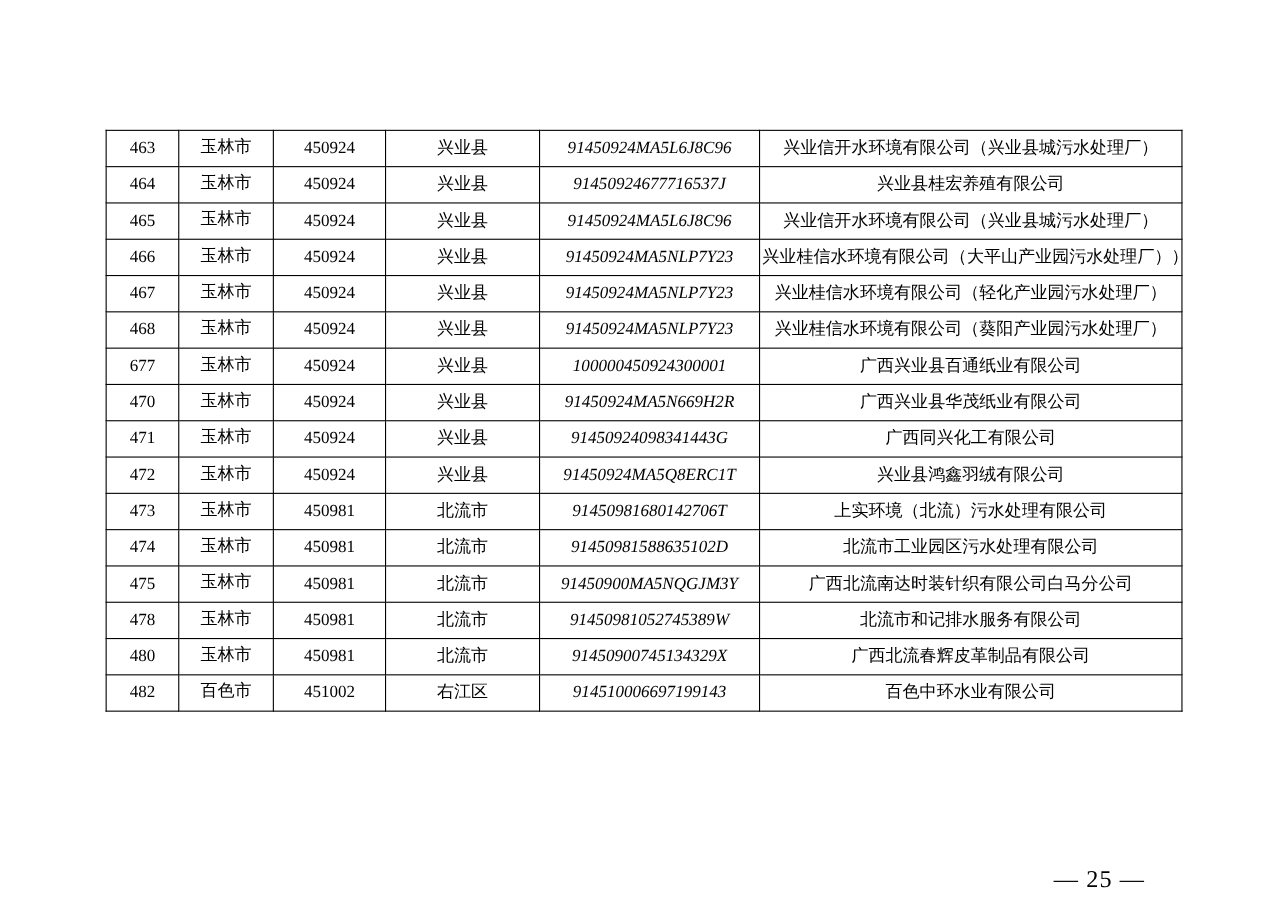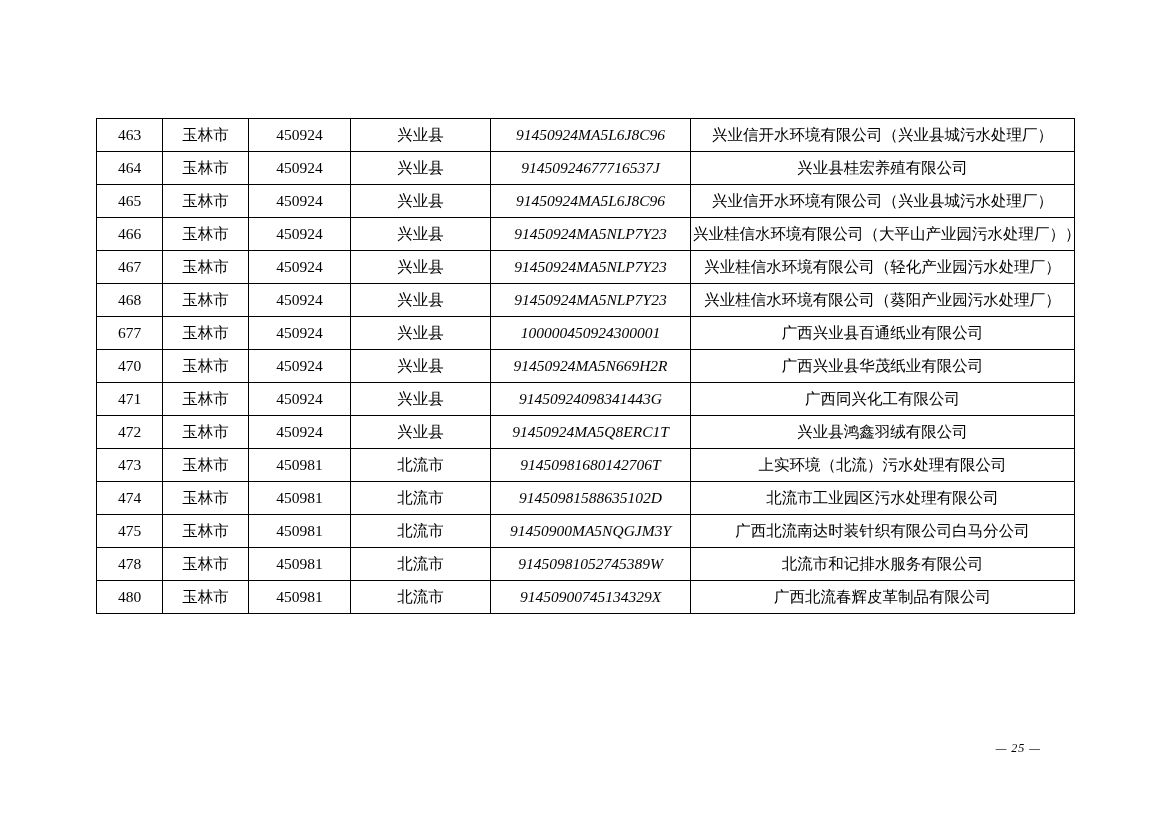--- a/index.html
+++ b/index.html
@@ -45,35 +45,34 @@
     overflow: hidden;
   }
   col.c-idx   { width: 66px; }
   col.c-city  { width: 86px; }
   col.c-code  { width: 102px; }
   col.c-dist  { width: 140px; }
   col.c-credit{ width: 200px; }
   col.c-name  { width: 384px; }
 
   td.idx    { font-size: 15.5px; }
-  td.city   { font-size: 15.5px; }
+  td.city   { font-size: 15.5px; font-family: Liberation Mono, monospace; }
   td.code   { font-size: 15.5px; }
   td.dist   { font-size: 15.5px; }
   td.credit { font-size: 15.5px; letter-spacing: 0px; font-style: italic; }
   td.name   { font-size: 15px; }
 
   .page-number {
     position: absolute;
     right: 96px;
-    top: 741px;
-    font-size: 12px;
+    top: 786px;
+    font-size: 22px;
     letter-spacing: 1px;
     text-align: right;
     white-space: nowrap;
-    font-style: italic;
   }
 </style>
 </head>
 <body>
 
 <div class="page">
 
   <div class="table-wrap">
     <table class="doc-table">
       <colgroup>
@@ -198,19 +197,27 @@
             <td class="name">北流市和记排水服务有限公司</td>
           </tr>
           <tr>
             <td class="idx">480</td>
             <td class="city">玉林市</td>
             <td class="code">450981</td>
             <td class="dist">北流市</td>
             <td class="credit">91450900745134329X</td>
             <td class="name">广西北流春辉皮革制品有限公司</td>
           </tr>
+          <tr>
+            <td class="idx">482</td>
+            <td class="city">百色市</td>
+            <td class="code">451002</td>
+            <td class="dist">右江区</td>
+            <td class="credit">914510006697199143</td>
+            <td class="name">百色中环水业有限公司</td>
+          </tr>
         </tbody>
     </table>
   </div>
 
   <div class="page-number">— 25 —</div>
 
 </div>
 
 </body></html>

